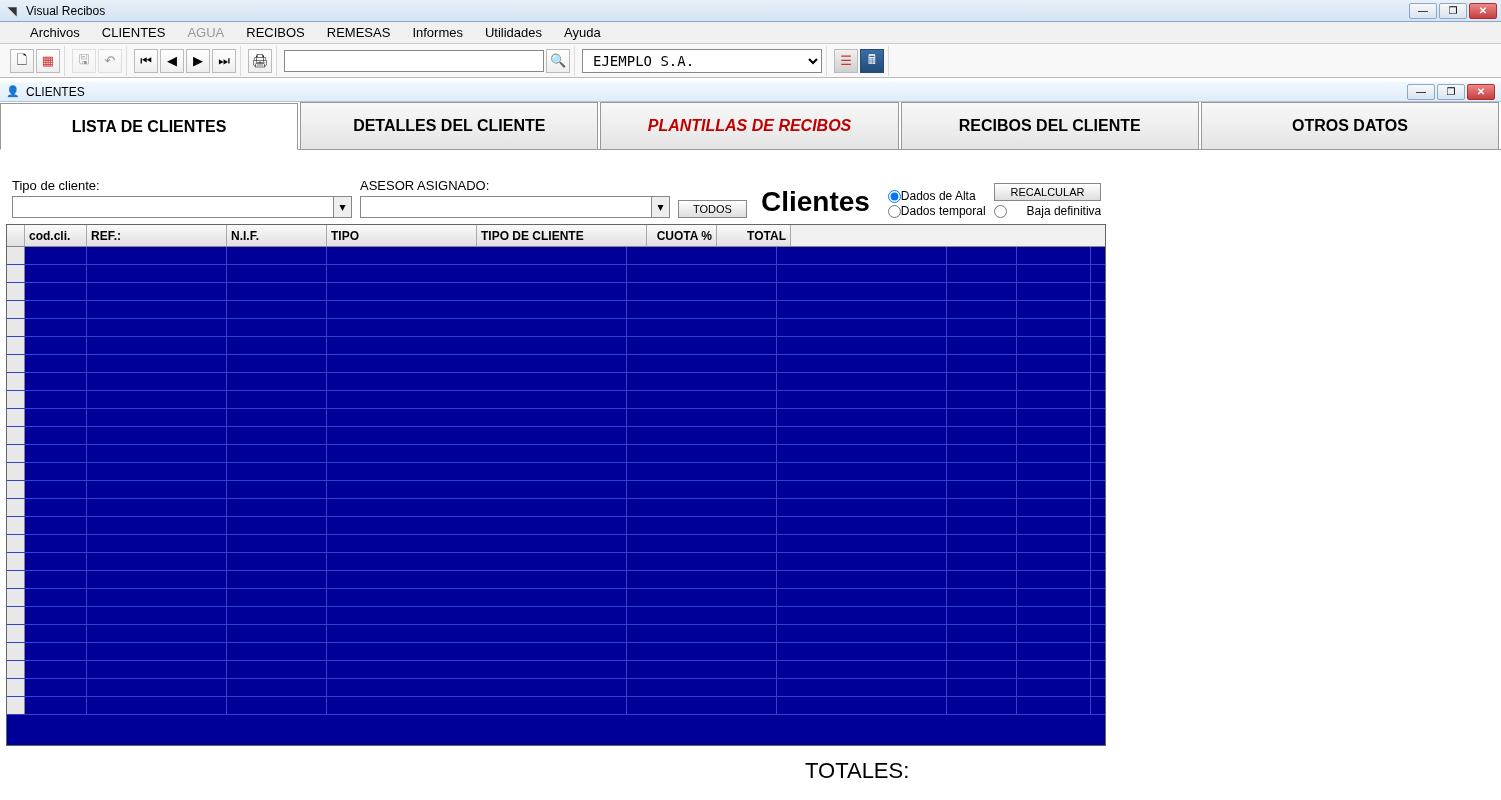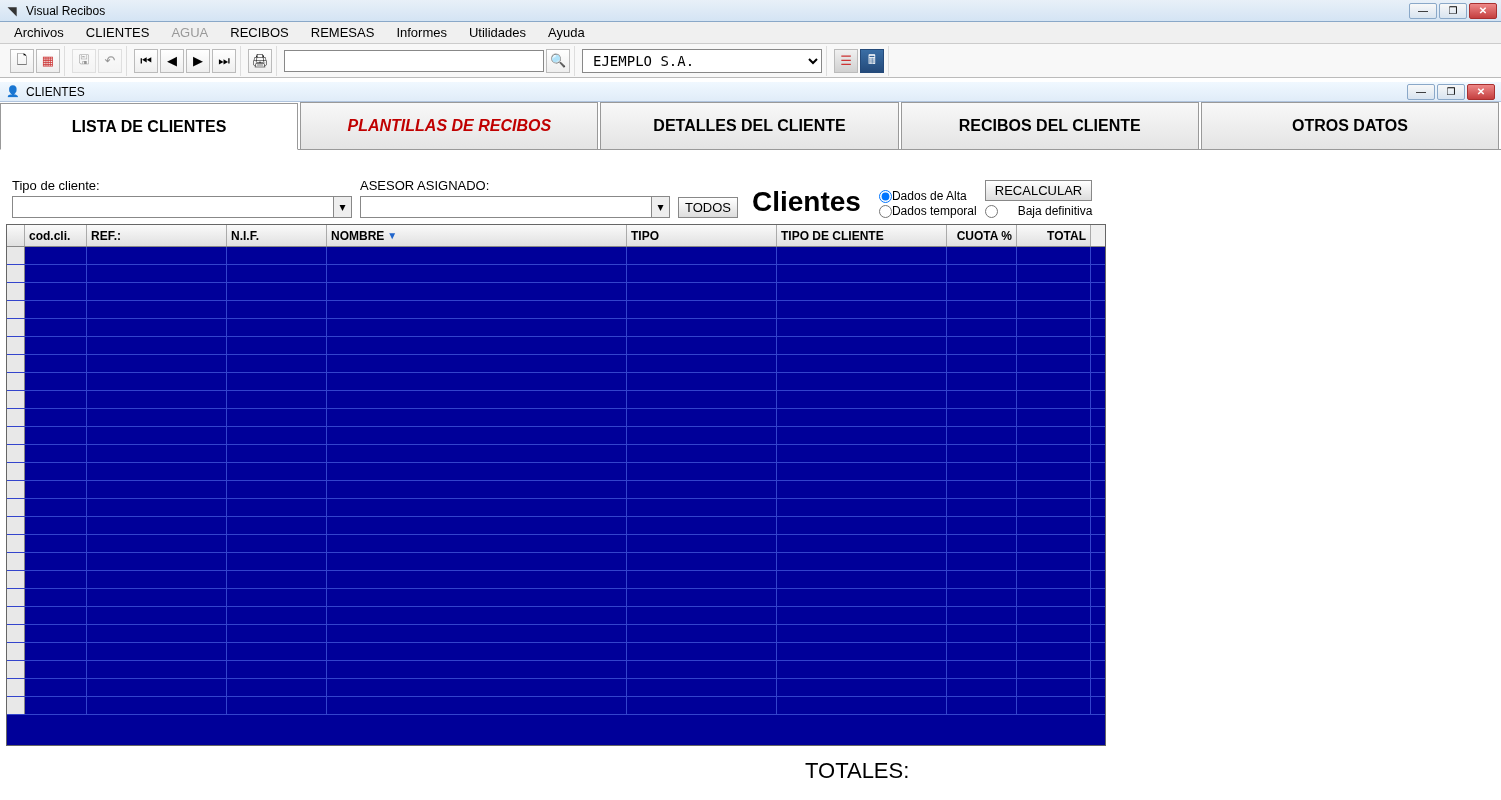--- a/index.html
+++ b/index.html
@@ -41,21 +41,21 @@
 .win-btn.min::before { content:"—"; }
 .win-btn.max::before { content:"❐"; }
 
 
 .menubar {
   height: 22px;
   background: #f0f0f0;
   border-bottom: 1px solid #ccc;
   display: flex;
   align-items: center;
-  padding-left: 4px;
+  padding-left: 20px;
   gap: 2px;
 }
 .menubar .menu-item {
   padding: 2px 10px;
   font-size: 13px;
   cursor: pointer;
 }
 .menubar .menu-item.disabled { color: #999; }
 
 
@@ -119,21 +119,21 @@
   padding: 8px 12px 6px 12px;
   gap: 8px;
 }
 .filter-col { display: flex; flex-direction: column; gap: 3px; margin-top: 20px; }
 .filter-col label { font-size: 13px; }
 .combo-box { height: 22px; border: 1px solid #888; background:#fff; display:flex; align-items:center;}
 .combo-box .arrow { width:18px; text-align:center; border-left:1px solid #888; background:#eee; cursor:pointer; height:100%; line-height:20px;}
 .combo-box .val { flex:1; padding:0 4px;}
 .btn-small {
   border: 1px solid #888; background: linear-gradient(to bottom,#fff,#ddd);
-  padding: 2px 6px; font-size: 13px; cursor: pointer;
+  padding: 2px 14px; font-size: 11px; cursor: pointer;
 }
 .clientes-big { font-size: 28px; font-weight: bold; margin: 0 6px; }
 .radio-col { display: flex; flex-direction: column; gap: 1px; font-size: 12px;}
 .radio-col label { display:flex; align-items:flex-end; gap:0; cursor:pointer;}
 
 
 .table-container {
   margin: 0 6px;
   border: 1px solid #666;
   width: 1100px;
@@ -252,24 +252,24 @@
     <div class="win-btn max"></div>
     <div class="win-btn close"></div>
   </div>
 </div>
 
 <div class="tabs">
   <div class="tab active">
     <span>LISTA DE CLIENTES</span>
   </div>
   <div class="tab">
+    <span>DETALLES DEL CLIENTE</span>
+  </div>
+  <div class="tab">
     <span class="red-italic">PLANTILLAS DE RECIBOS</span>
-  </div>
-  <div class="tab">
-    <span>DETALLES DEL CLIENTE</span>
   </div>
   <div class="tab">
     <span>RECIBOS DEL CLIENTE</span>
   </div>
   <div class="tab">
     <span>OTROS DATOS</span>
   </div>
 </div>
 
 <div class="filter-row">
@@ -313,24 +313,20 @@
     <div class="th c0"></div>
     <div class="th c1">
         <span>cod.cli.</span>
       </div>
     <div class="th c2">
         <span>REF.:</span>
       </div>
     <div class="th c3">
         <span>N.I.F.</span>
       </div>
-    <div class="th c4">
-        <span>NOMBRE</span>
-        <span class="sort">▼</span>
-      </div>
     <div class="th c5">
         <span>TIPO</span>
       </div>
     <div class="th c6">
         <span>TIPO DE CLIENTE</span>
       </div>
     <div class="th c7" style="justify-content:flex-end;">
         <span>CUOTA %</span>
       </div>
     <div class="th c8" style="justify-content:flex-end;">

